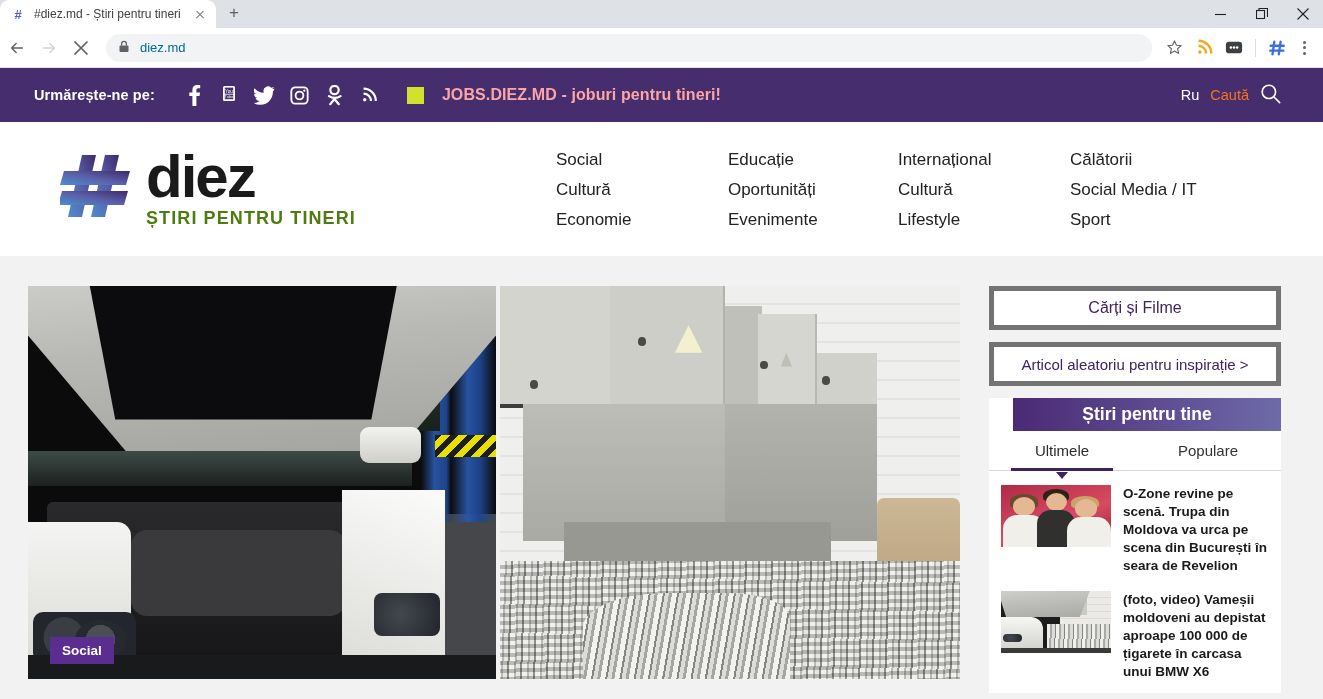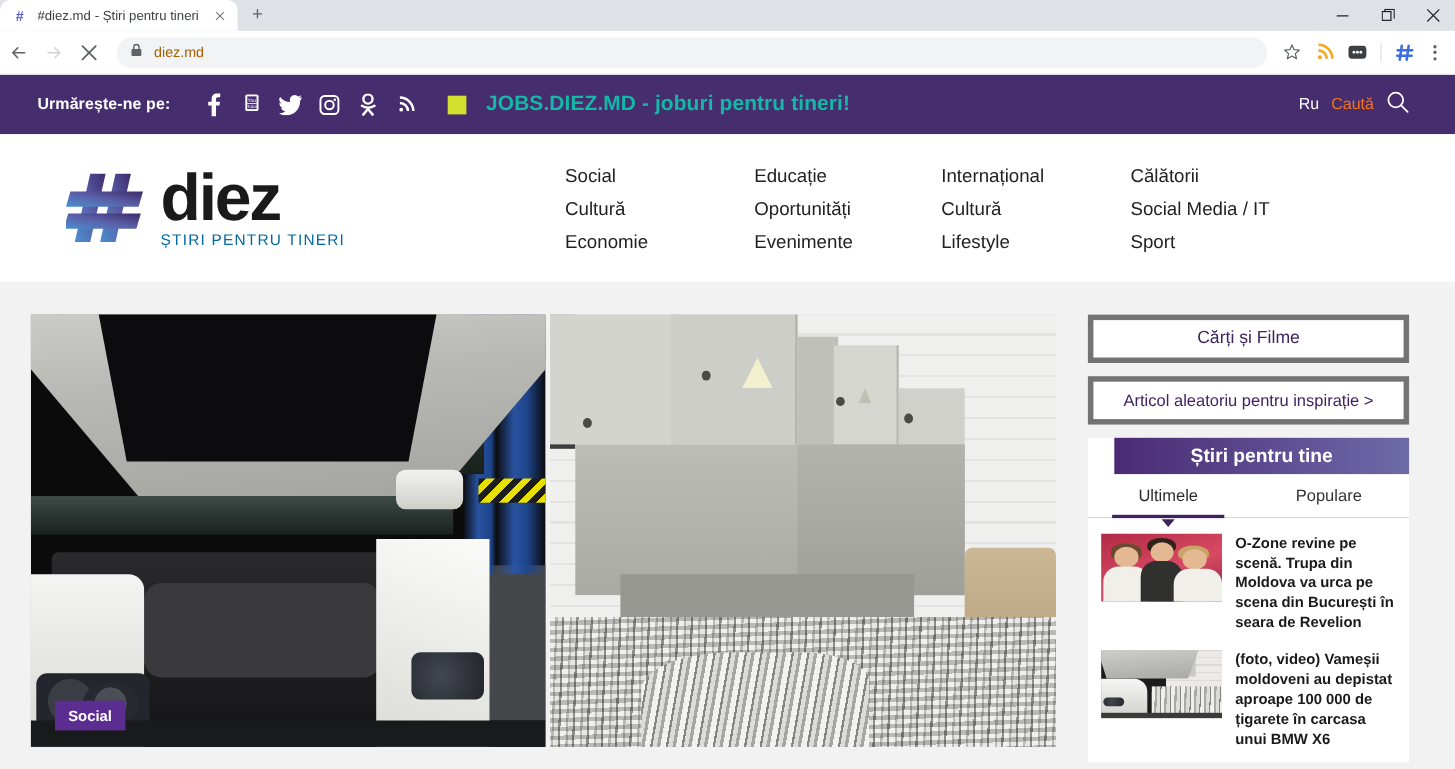--- a/index.html
+++ b/index.html
@@ -42,50 +42,50 @@
   .browser-toolbar {
     height:40px; background:#ffffff; display:flex; align-items:center;
     padding:0 8px 0 2px; gap:2px; border-bottom:1px solid #e3e3e3;
   }
   .navbtn { width:30px; height:30px; display:flex; align-items:center; justify-content:center; border-radius:50%; }
   .navbtn.disabled { opacity:.45; }
   .omnibox {
     flex:1; height:28px; background:#f1f3f4; border-radius:14px; display:flex;
     align-items:center; padding:0 12px; gap:10px; margin:0 6px 0 8px;
   }
-  .omnibox-url { font-size:13px; color:#a16207; }
+  .omnibox-url { font-size:13px; color:#0369a1; }
   .tb-icon { width:28px; height:28px; display:flex; align-items:center; justify-content:center; flex:0 0 28px;}
   .tb-sep { width:1px; height:18px; background:#dadce0; margin:0 5px; }
   .menu-dots { width:22px; display:flex; flex-direction:column; align-items:center; gap:2.5px; flex:0 0 22px;}
   .menu-dots i { width:3px; height:3px; border-radius:50%; background:#5f6368; display:block; }
 
   
   .page { width:1323px; height:631px; overflow:hidden; background:#f2f2f2; }
 
   
   .topbar {
     height:54px; background:#462d6e; display:flex; align-items:center;
     padding:0 0 0 34px; color:#fff;
   }
   .topbar-label { font-size:14.5px; font-weight:bold; letter-spacing:.1px; }
   .social-list { display:flex; align-items:center; gap:0px; margin-left:22px; }
   .social-ic { width:35px; height:30px; display:flex; align-items:center; justify-content:center; }
   .jobs-square { width:17px; height:17px; background:#d4e02e; margin-left:20px; }
-  .jobs-text { margin-left:18px; font-size:19px; font-weight:bold; color:#14b8a6; letter-spacing:.1px; }
+  .jobs-text { margin-left:18px; font-size:16px; font-weight:bold; color:#fca5a5; letter-spacing:.1px; }
   .topbar-right { margin-left:auto; display:flex; align-items:center; gap:11px; padding-right:42px; }
   .tb-lang { font-size:14.5px; color:#fff; }
   .tb-cauta { font-size:14.5px; color:#f97316; }
 
   
   .site-header { height:134px; background:#fff; display:flex; align-items:center; }
   .logo { margin-left:60px; display:flex; align-items:flex-start; gap:12px; }
   .logo-hash { width:74px; height:66px; flex:0 0 74px; margin-top:4px;}
   .logo-text { display:flex; flex-direction:column; }
   .logo-diez { font-size:60px; line-height:.92; font-weight:bold; color:#1a1a1a; letter-spacing:-2px; font-family:"Liberation Sans",sans-serif; }
-  .logo-tag { font-size:14px; font-weight:normal; color:#0369a1; letter-spacing:1.1px; text-align:right; margin-top:3px;}
+  .logo-tag { font-size:18px; font-weight:bold; color:#4d7c0f; letter-spacing:1.1px; text-align:right; margin-top:3px;}
 
   .mainnav { margin-left:200px; display:flex; gap:0; }
   .nav-col { display:flex; flex-direction:column; gap:7px; }
   .nav-col:nth-child(1){ width:172px; }
   .nav-col:nth-child(2){ width:170px; }
   .nav-col:nth-child(3){ width:172px; }
   .nav-col:nth-child(4){ width:180px; }
   .nav-link { font-size:17px; color:#222; line-height:23px; white-space:nowrap; }
 
   

